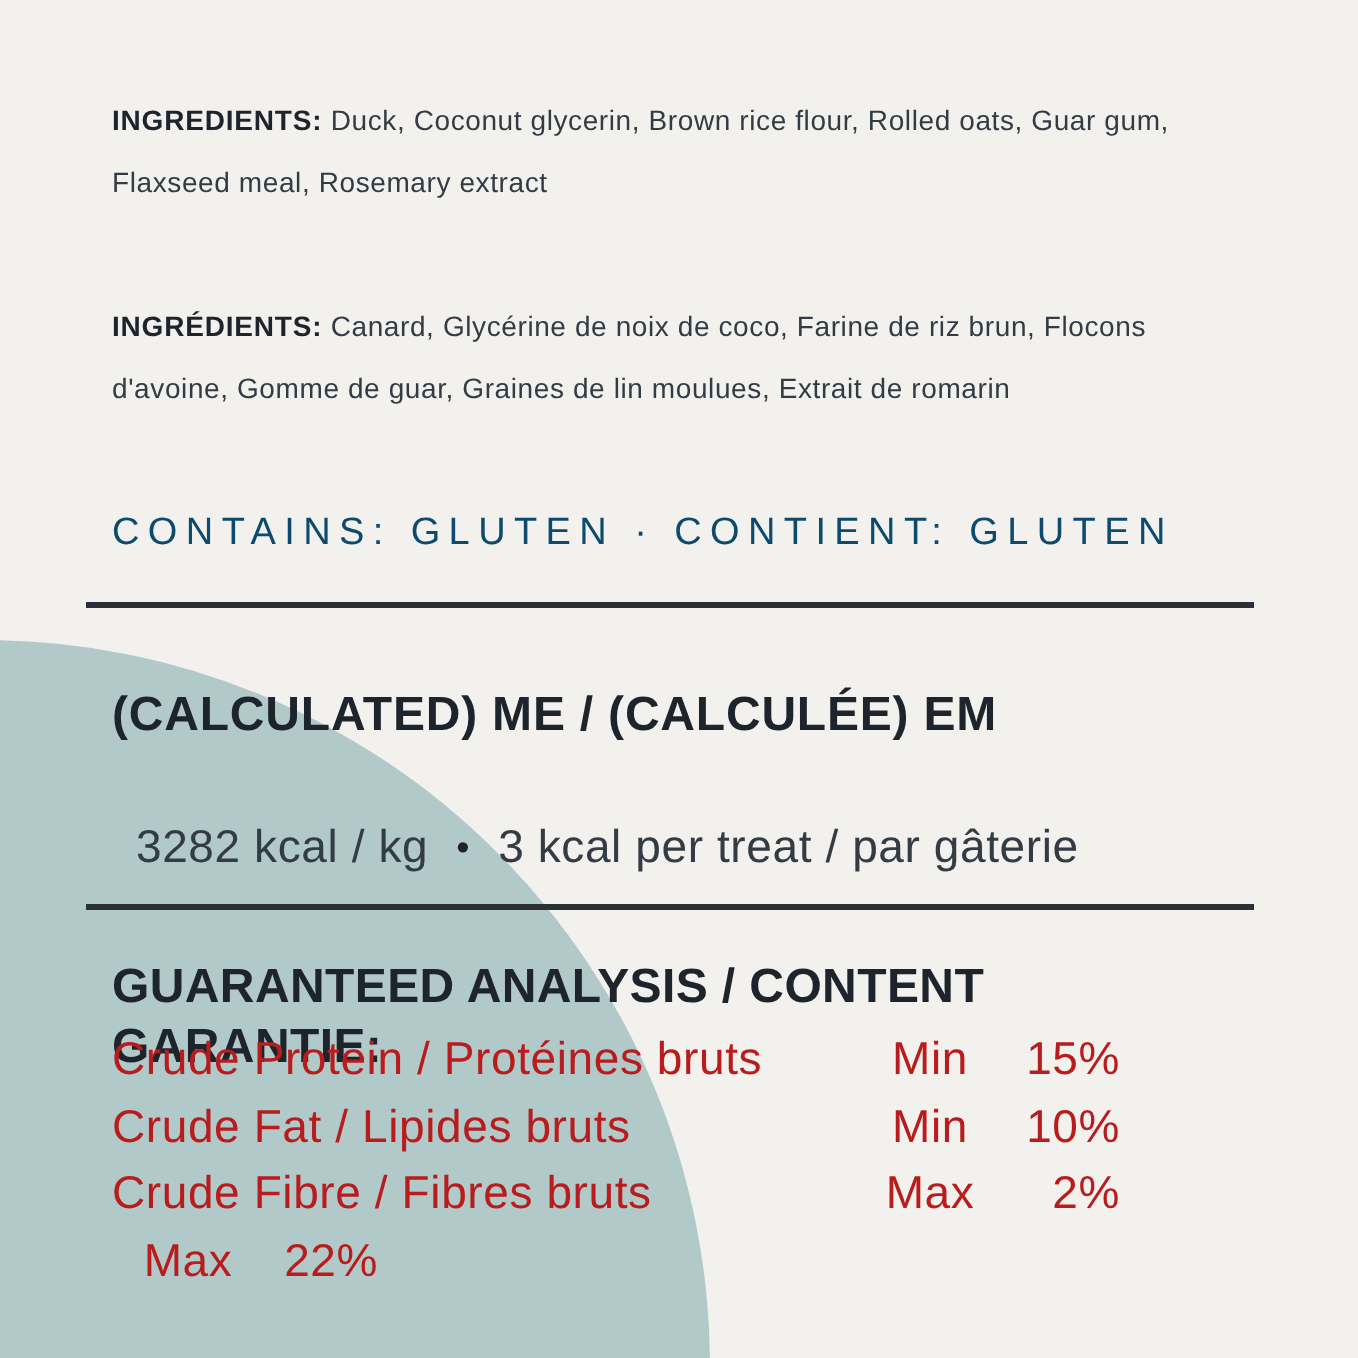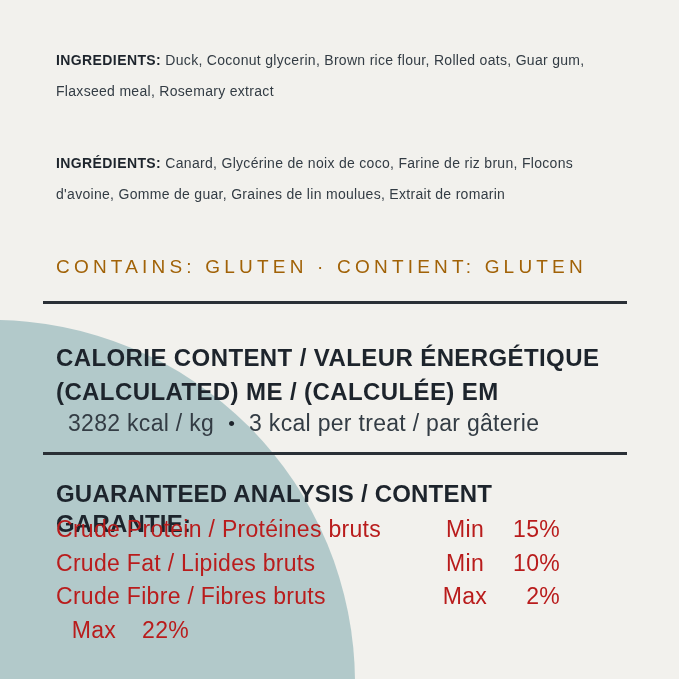--- a/index.html
+++ b/index.html
@@ -39,21 +39,21 @@
     font-weight: bold;
     color: #1d242c;
     letter-spacing: 0.4px;
   }
   .contains {
     position: absolute;
     top: 255px; left: 0; right: 0;
     font-size: 19px;
     line-height: 24px;
     letter-spacing: 4.2px;
-    color: #a16207;
+    color: #0c4a6e;
   }
   .rule {
     position: absolute;
     left: -13px; right: 0;
     height: 3px;
     background: #2a3036;
   }
   .rule-top { top: 301px; }
   .rule-bottom { top: 452px; }
   .cal-heading {
@@ -123,21 +123,20 @@
   <p class="para para-fr">
     <strong>INGRÉDIENTS:</strong>
     <span>Canard, Glycérine de noix de coco, Farine de riz brun, Flocons d'avoine, Gomme de guar, Graines de lin moulues, Extrait de romarin</span>
   </p>
 
   <div class="contains">CONTAINS: GLUTEN · CONTIENT: GLUTEN</div>
 
   <div class="rule rule-top"></div>
 
   <div class="cal-heading">
-    <span>CALORIE CONTENT / VALEUR ÉNERGÉTIQUE</span>
     <span>(CALCULATED) ME / (CALCULÉE) EM</span>
   </div>
 
   <div class="cal-values">
     <span>3282 kcal / kg</span><span class="dot">•</span><span>3 kcal per treat / par gâterie</span>
   </div>
 
   <div class="rule rule-bottom"></div>
 
   <div class="ga-heading">GUARANTEED ANALYSIS / CONTENT GARANTIE:</div>

